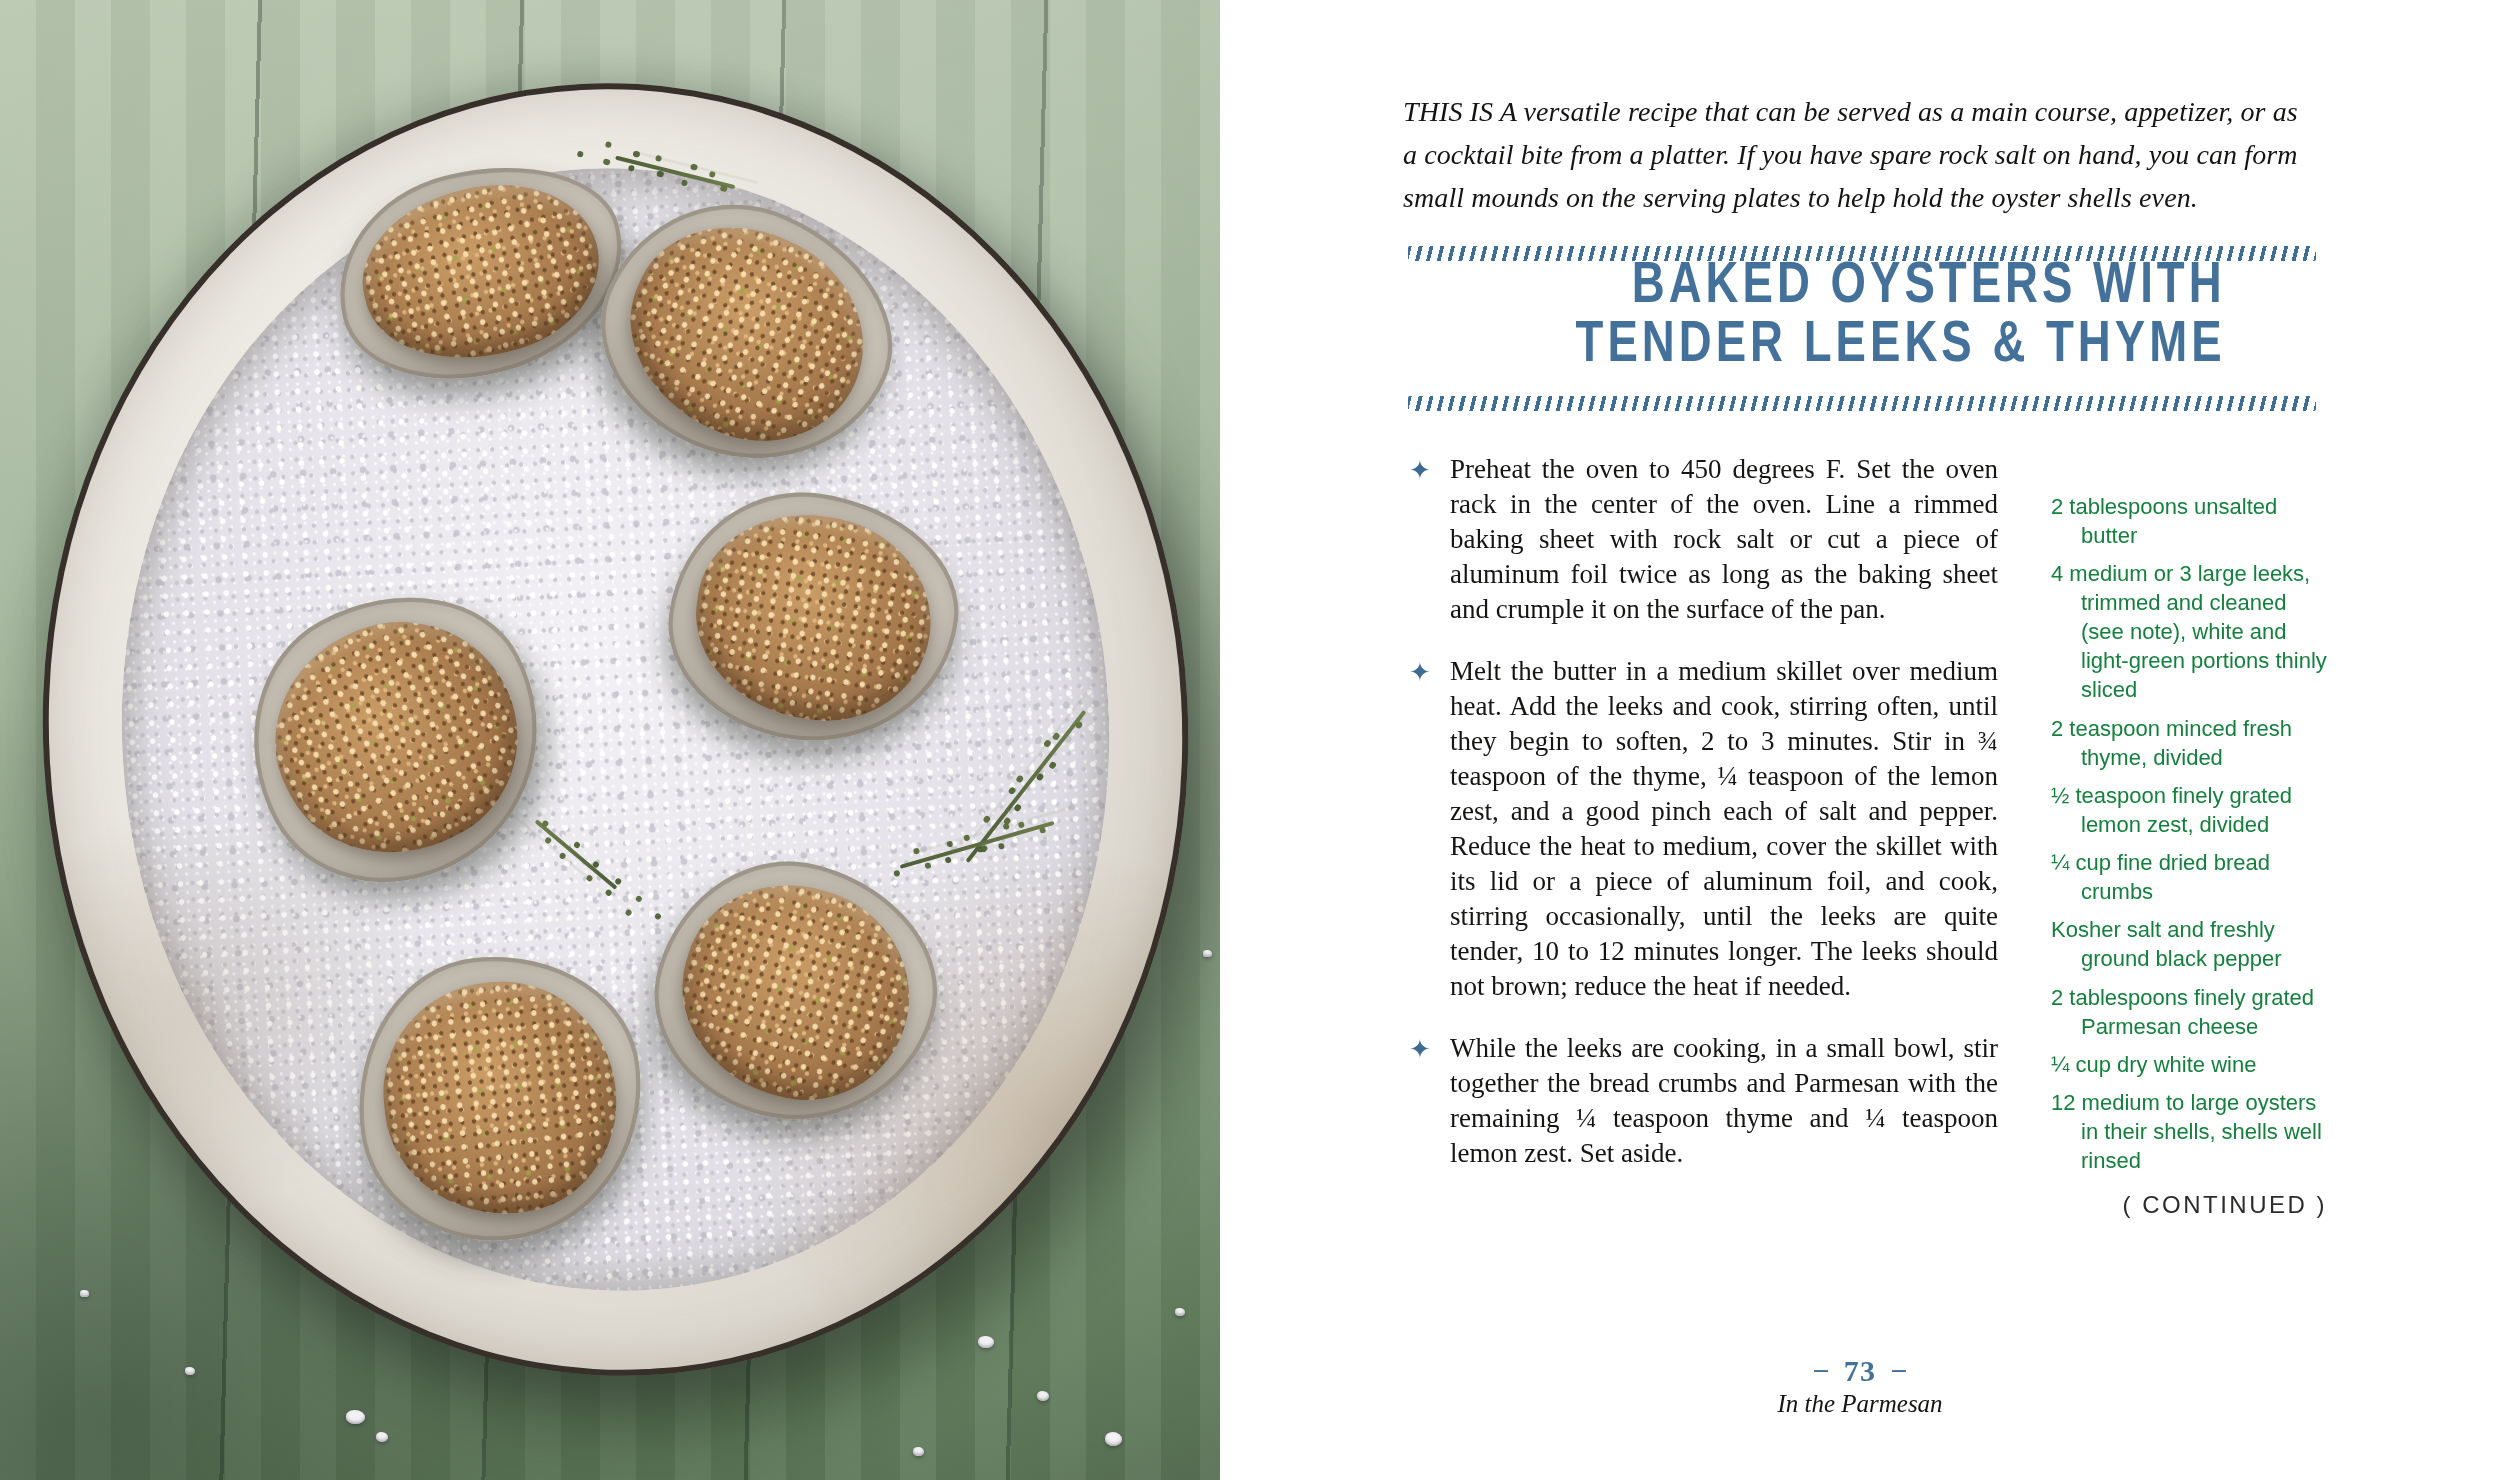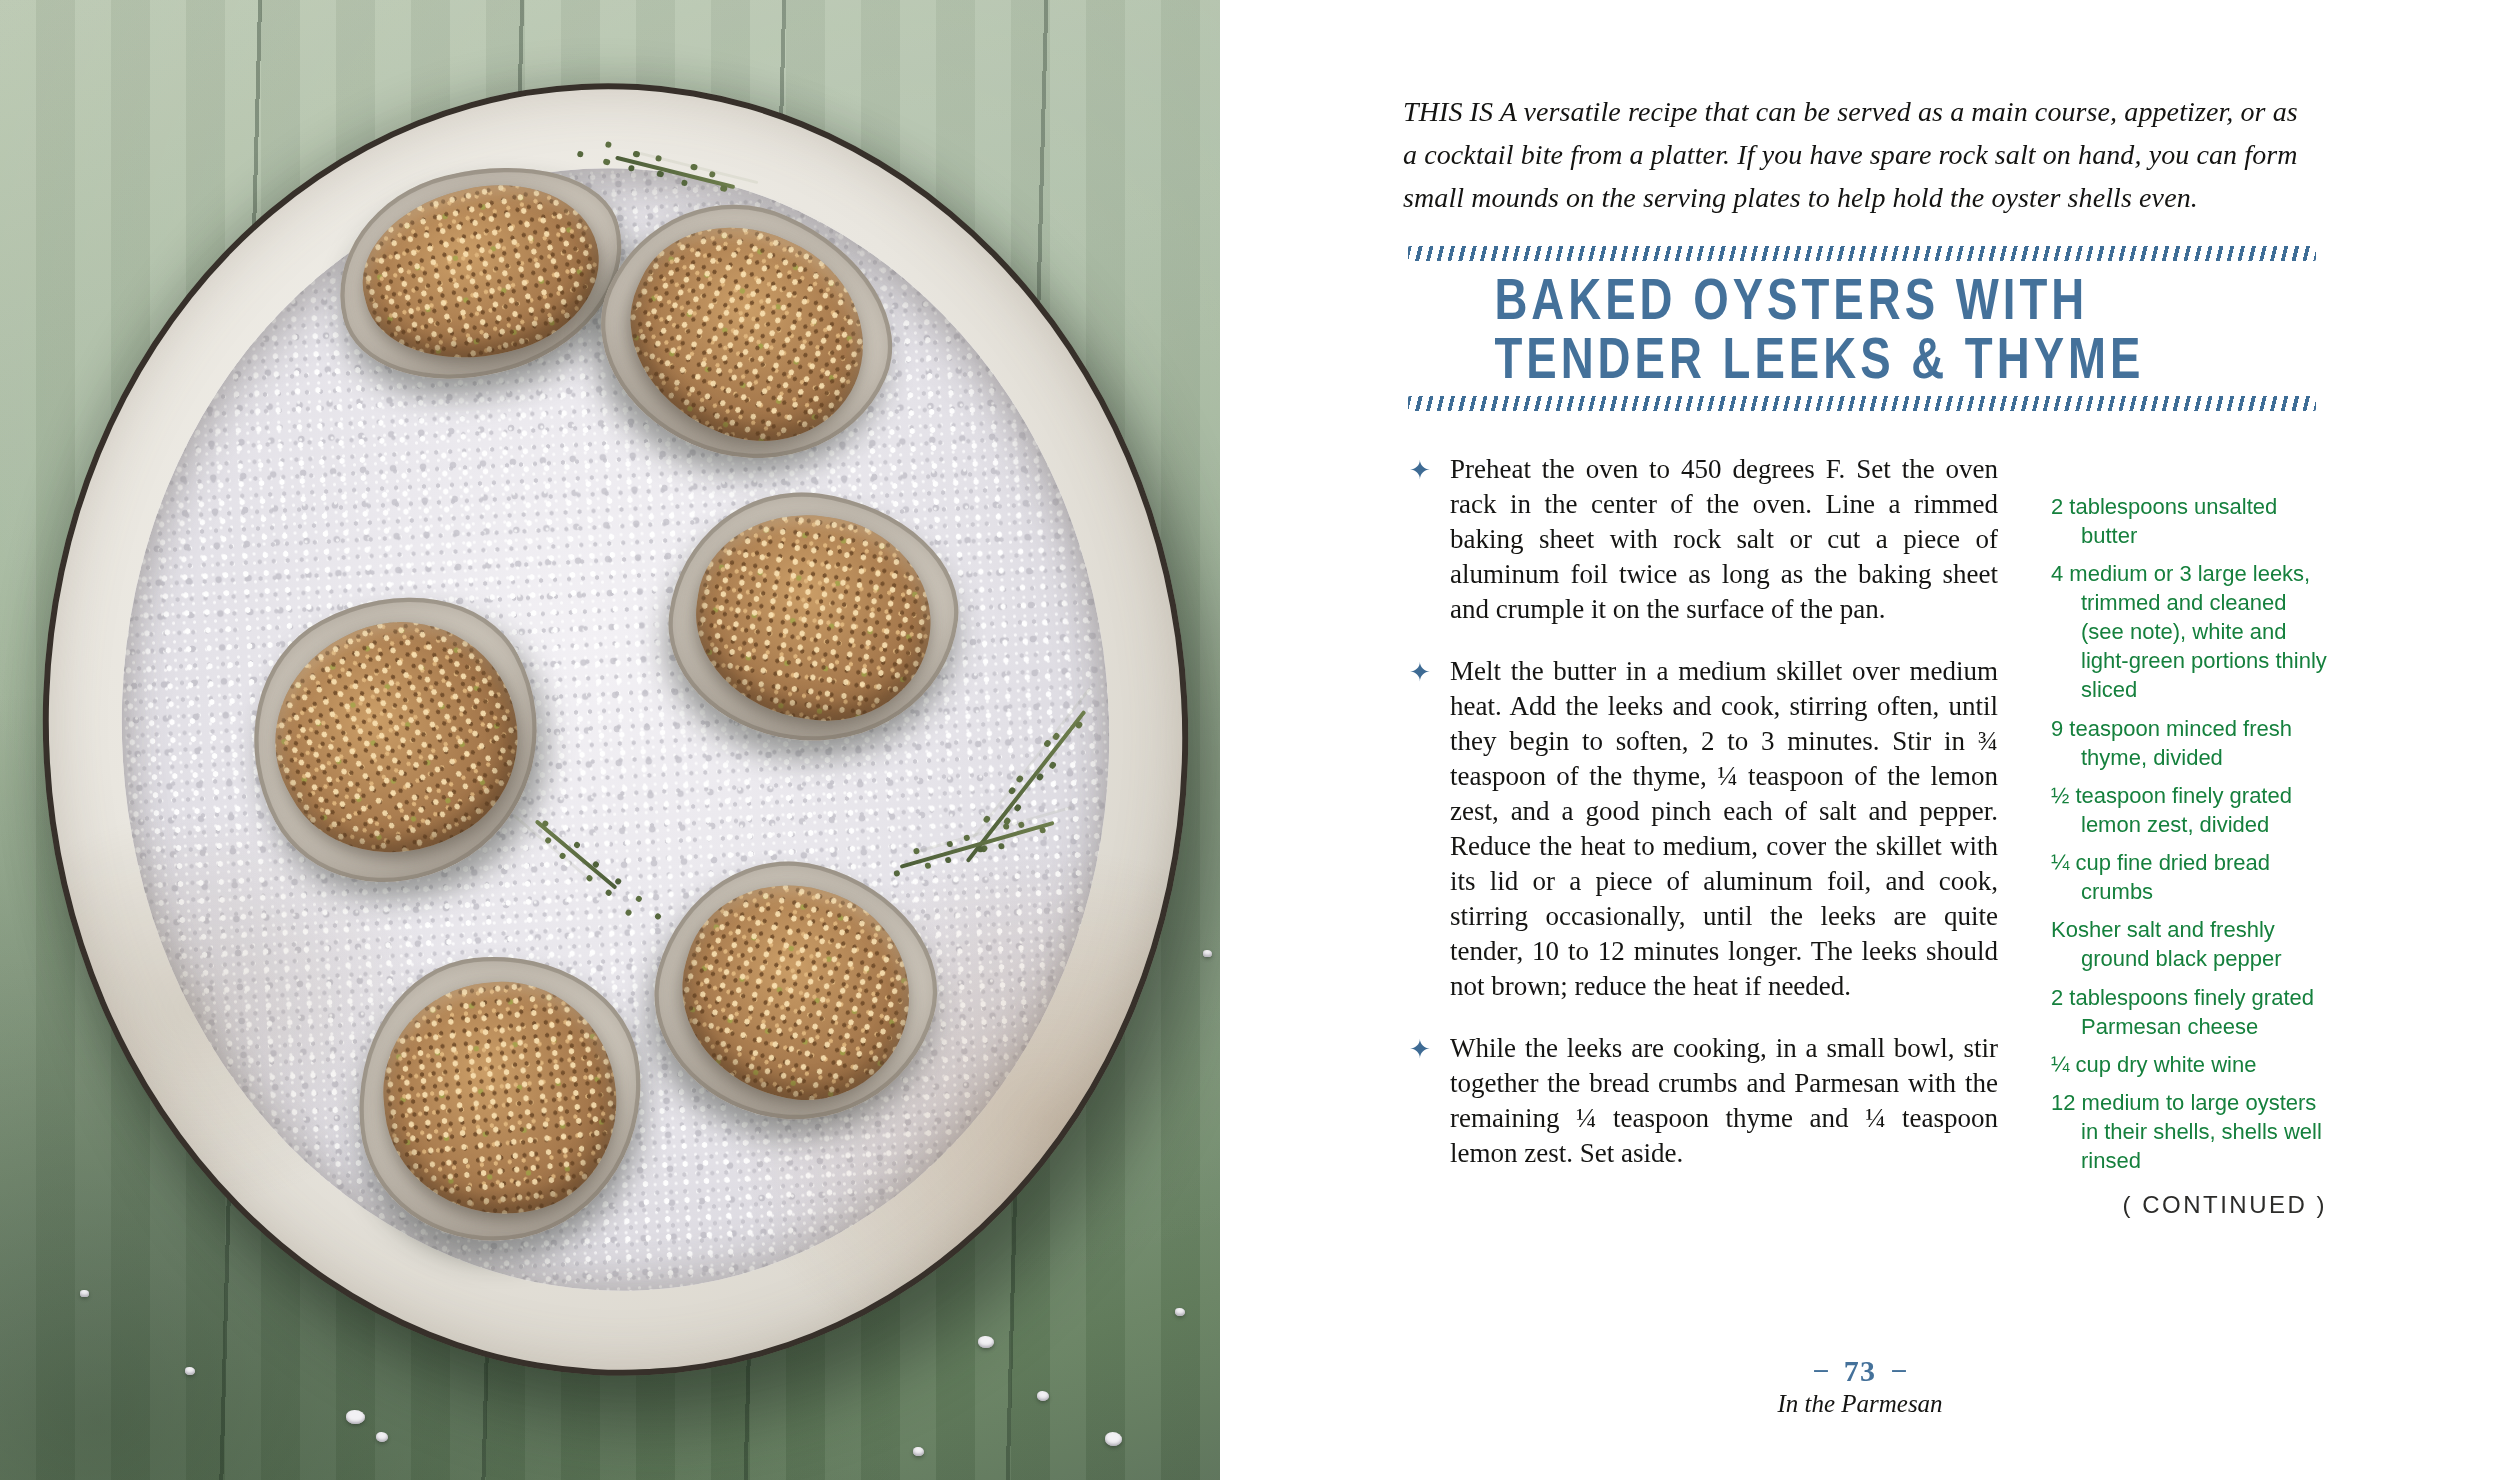--- a/index.html
+++ b/index.html
@@ -70,21 +70,21 @@
   .intro { position:absolute; left:183px; top:90px; width:914px;
     font-style:italic; font-size:28px; line-height:43px; letter-spacing:0.1px; color:#141412; }
   .intro .lead { font-style:italic; }
 
   .rule { position:absolute; left:188px; width:908px; height:15.4px;
     background: repeating-linear-gradient(104deg, #3e6d96 0 3.7px, transparent 3.7px 10.5px);
     border-radius:1.9px; }
   .rule-top { top:246px; }
   .rule-bottom { top:396px; }
 
-  .title-block { position:absolute; left:183px; top:270px; width:914px; text-align:left;
+  .title-block { position:absolute; left:183px; top:253px; width:914px; text-align:right;
     color:#44719a; font-family:"Liberation Sans", sans-serif; font-weight:bold; }
   .title-line { display:block; font-size:57px; line-height:59px; letter-spacing:5px;
     transform:scaleX(0.80); transform-origin:50% 50%; white-space:nowrap; }
 
   .steps { position:absolute; left:230px; top:452px; width:548px; list-style:none; }
   .steps li { position:relative; margin-bottom:27px; font-size:27px; line-height:35px;
     text-align:justify; color:#151513; }
   .star { position:absolute; left:-41px; top:1.2px; font-size:26px; line-height:35px; color:#3e6b94;
     font-family:"DejaVu Sans", sans-serif; }
 
@@ -176,21 +176,21 @@
         <span class="star">✦</span>
         <span>While the leeks are cooking, in a small bowl, stir together the bread crumbs and Parmesan with the remaining ¼ teaspoon thyme and ¼ teaspoon lemon zest. Set aside.</span>
       </li>
     </ul>
 
     <div class="sidebar">
 
       <ul class="ingredients">
         <li>2 tablespoons unsalted butter</li>
         <li>4 medium or 3 large leeks, trimmed and cleaned (see note), white and light-green portions thinly sliced</li>
-        <li>9 teaspoon minced fresh thyme, divided</li>
+        <li>2 teaspoon minced fresh thyme, divided</li>
         <li>½ teaspoon finely grated lemon zest, divided</li>
         <li>¼ cup fine dried bread crumbs</li>
         <li>Kosher salt and freshly ground black pepper</li>
         <li>2 tablespoons finely grated Parmesan cheese</li>
         <li>¼ cup dry white wine</li>
         <li>12 medium to large oysters in their shells, shells well rinsed</li>
       </ul>
 
       <p class="continued">( CONTINUED )</p>
     </div>

